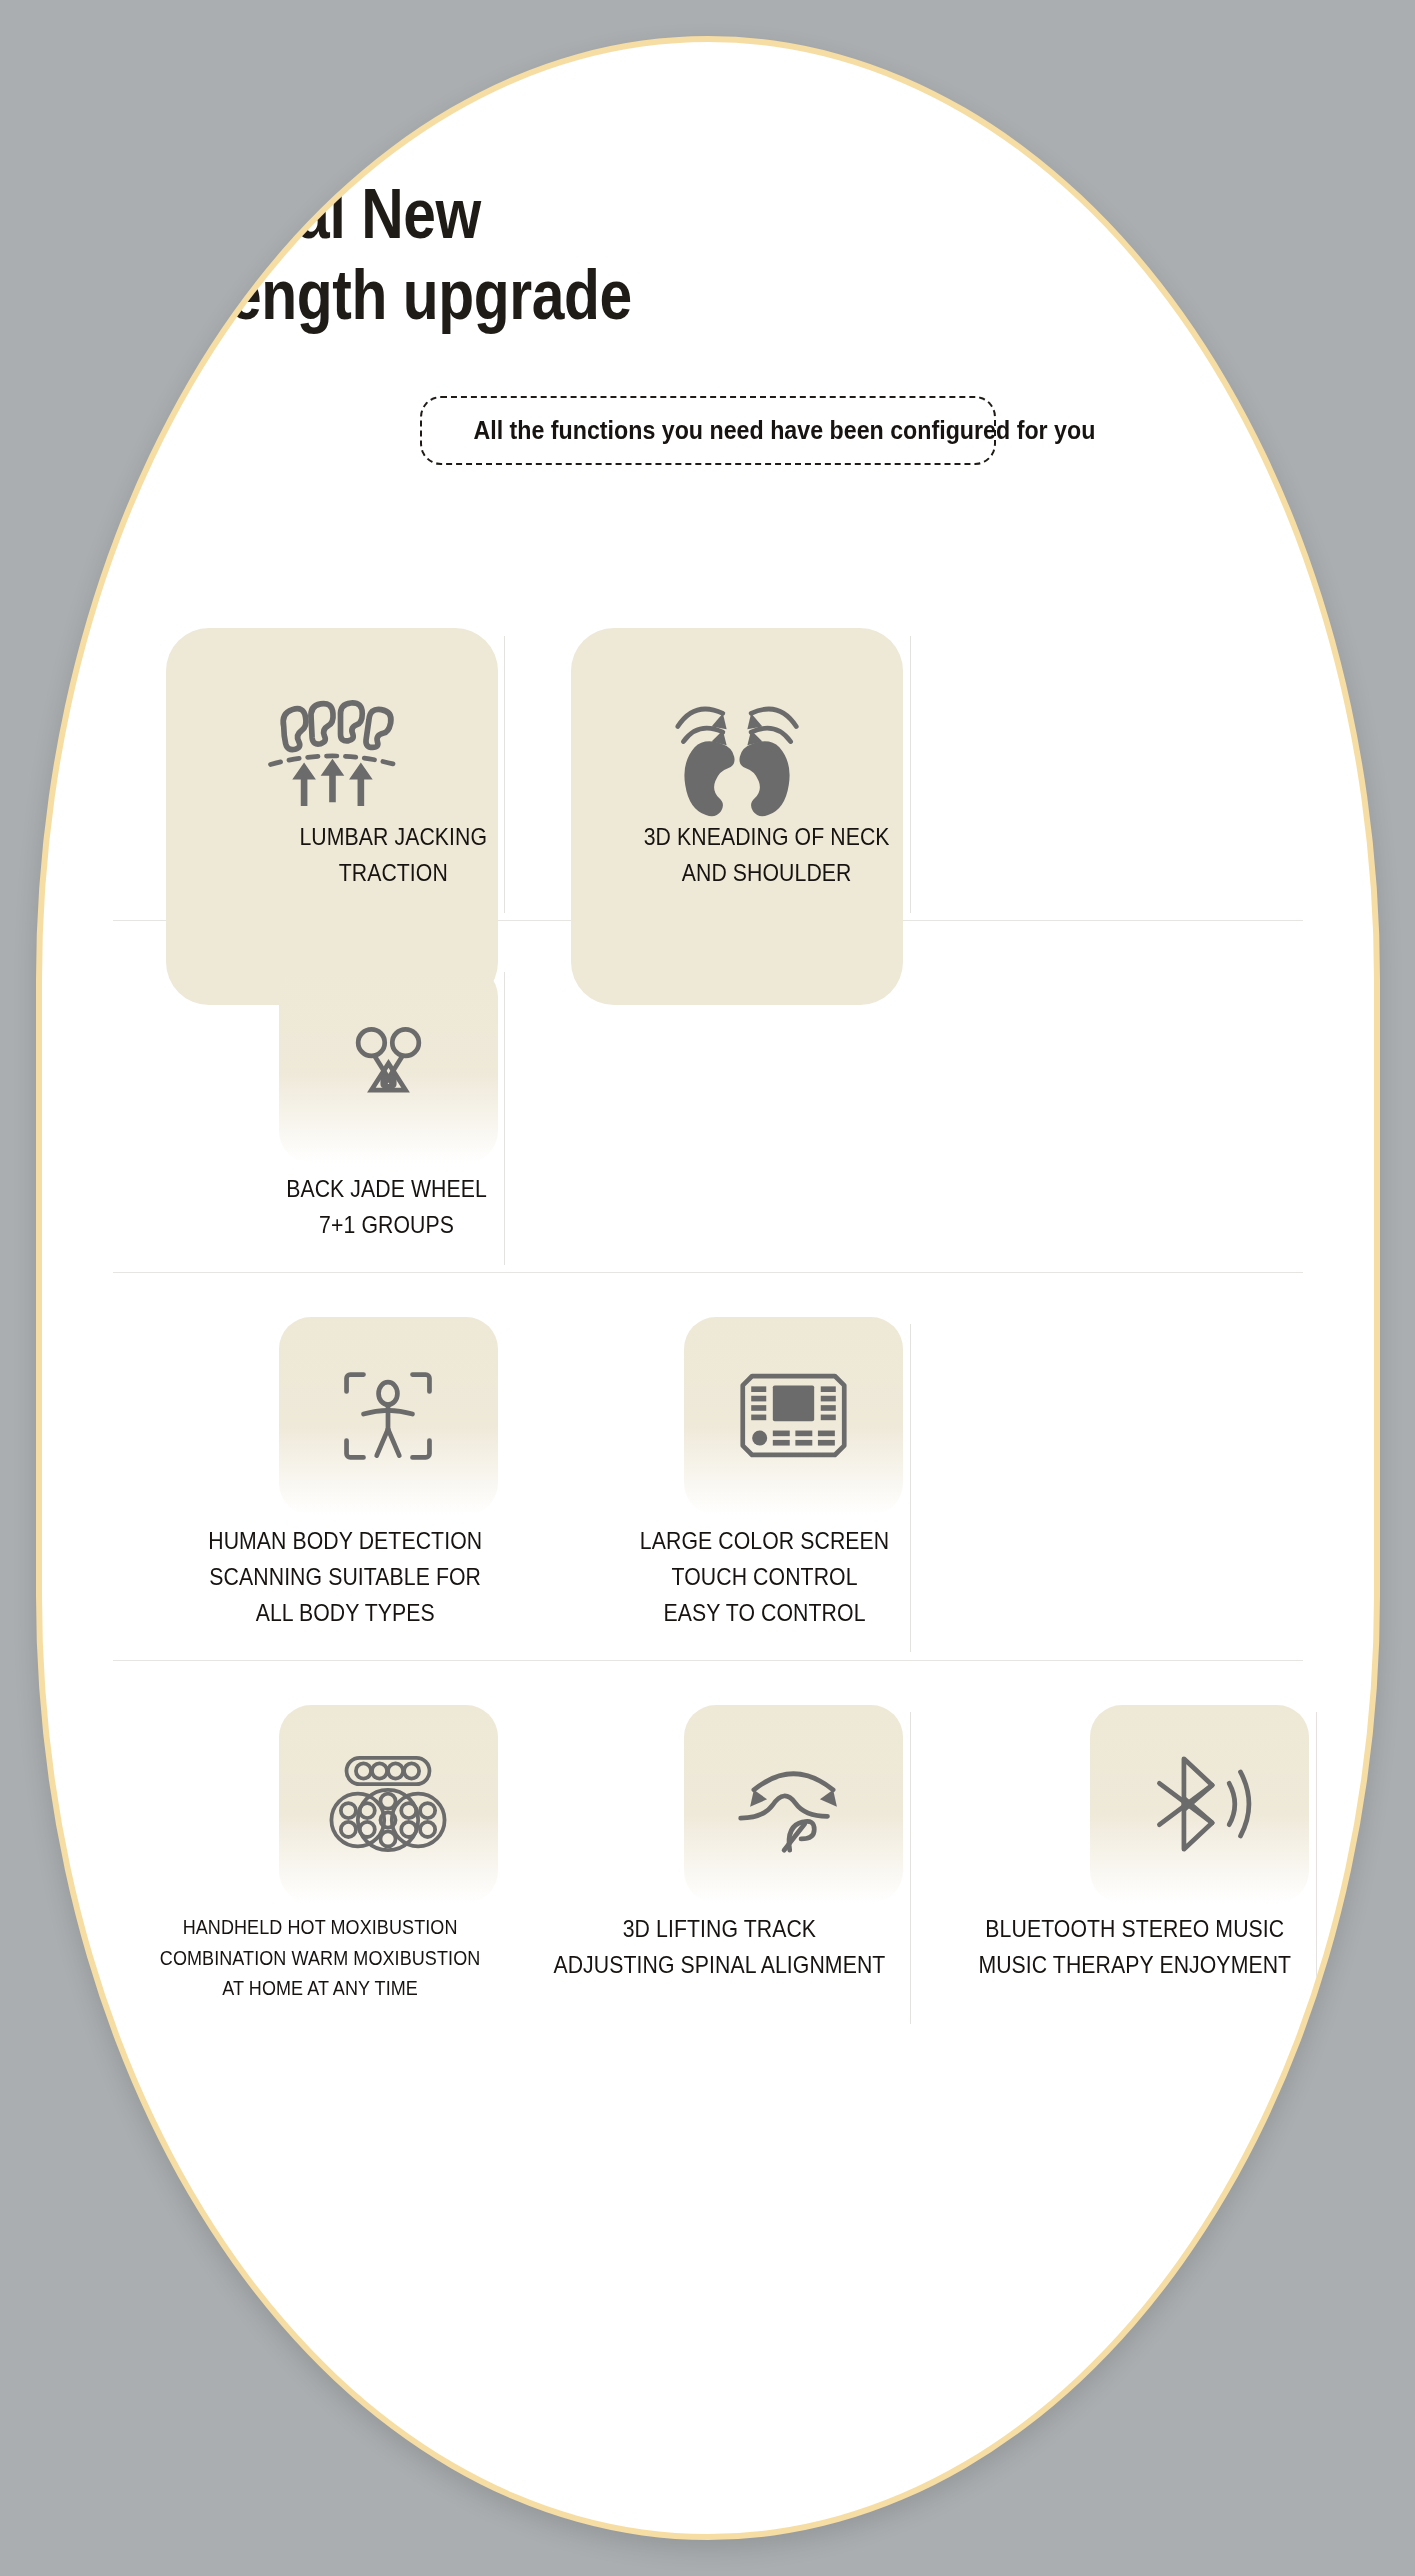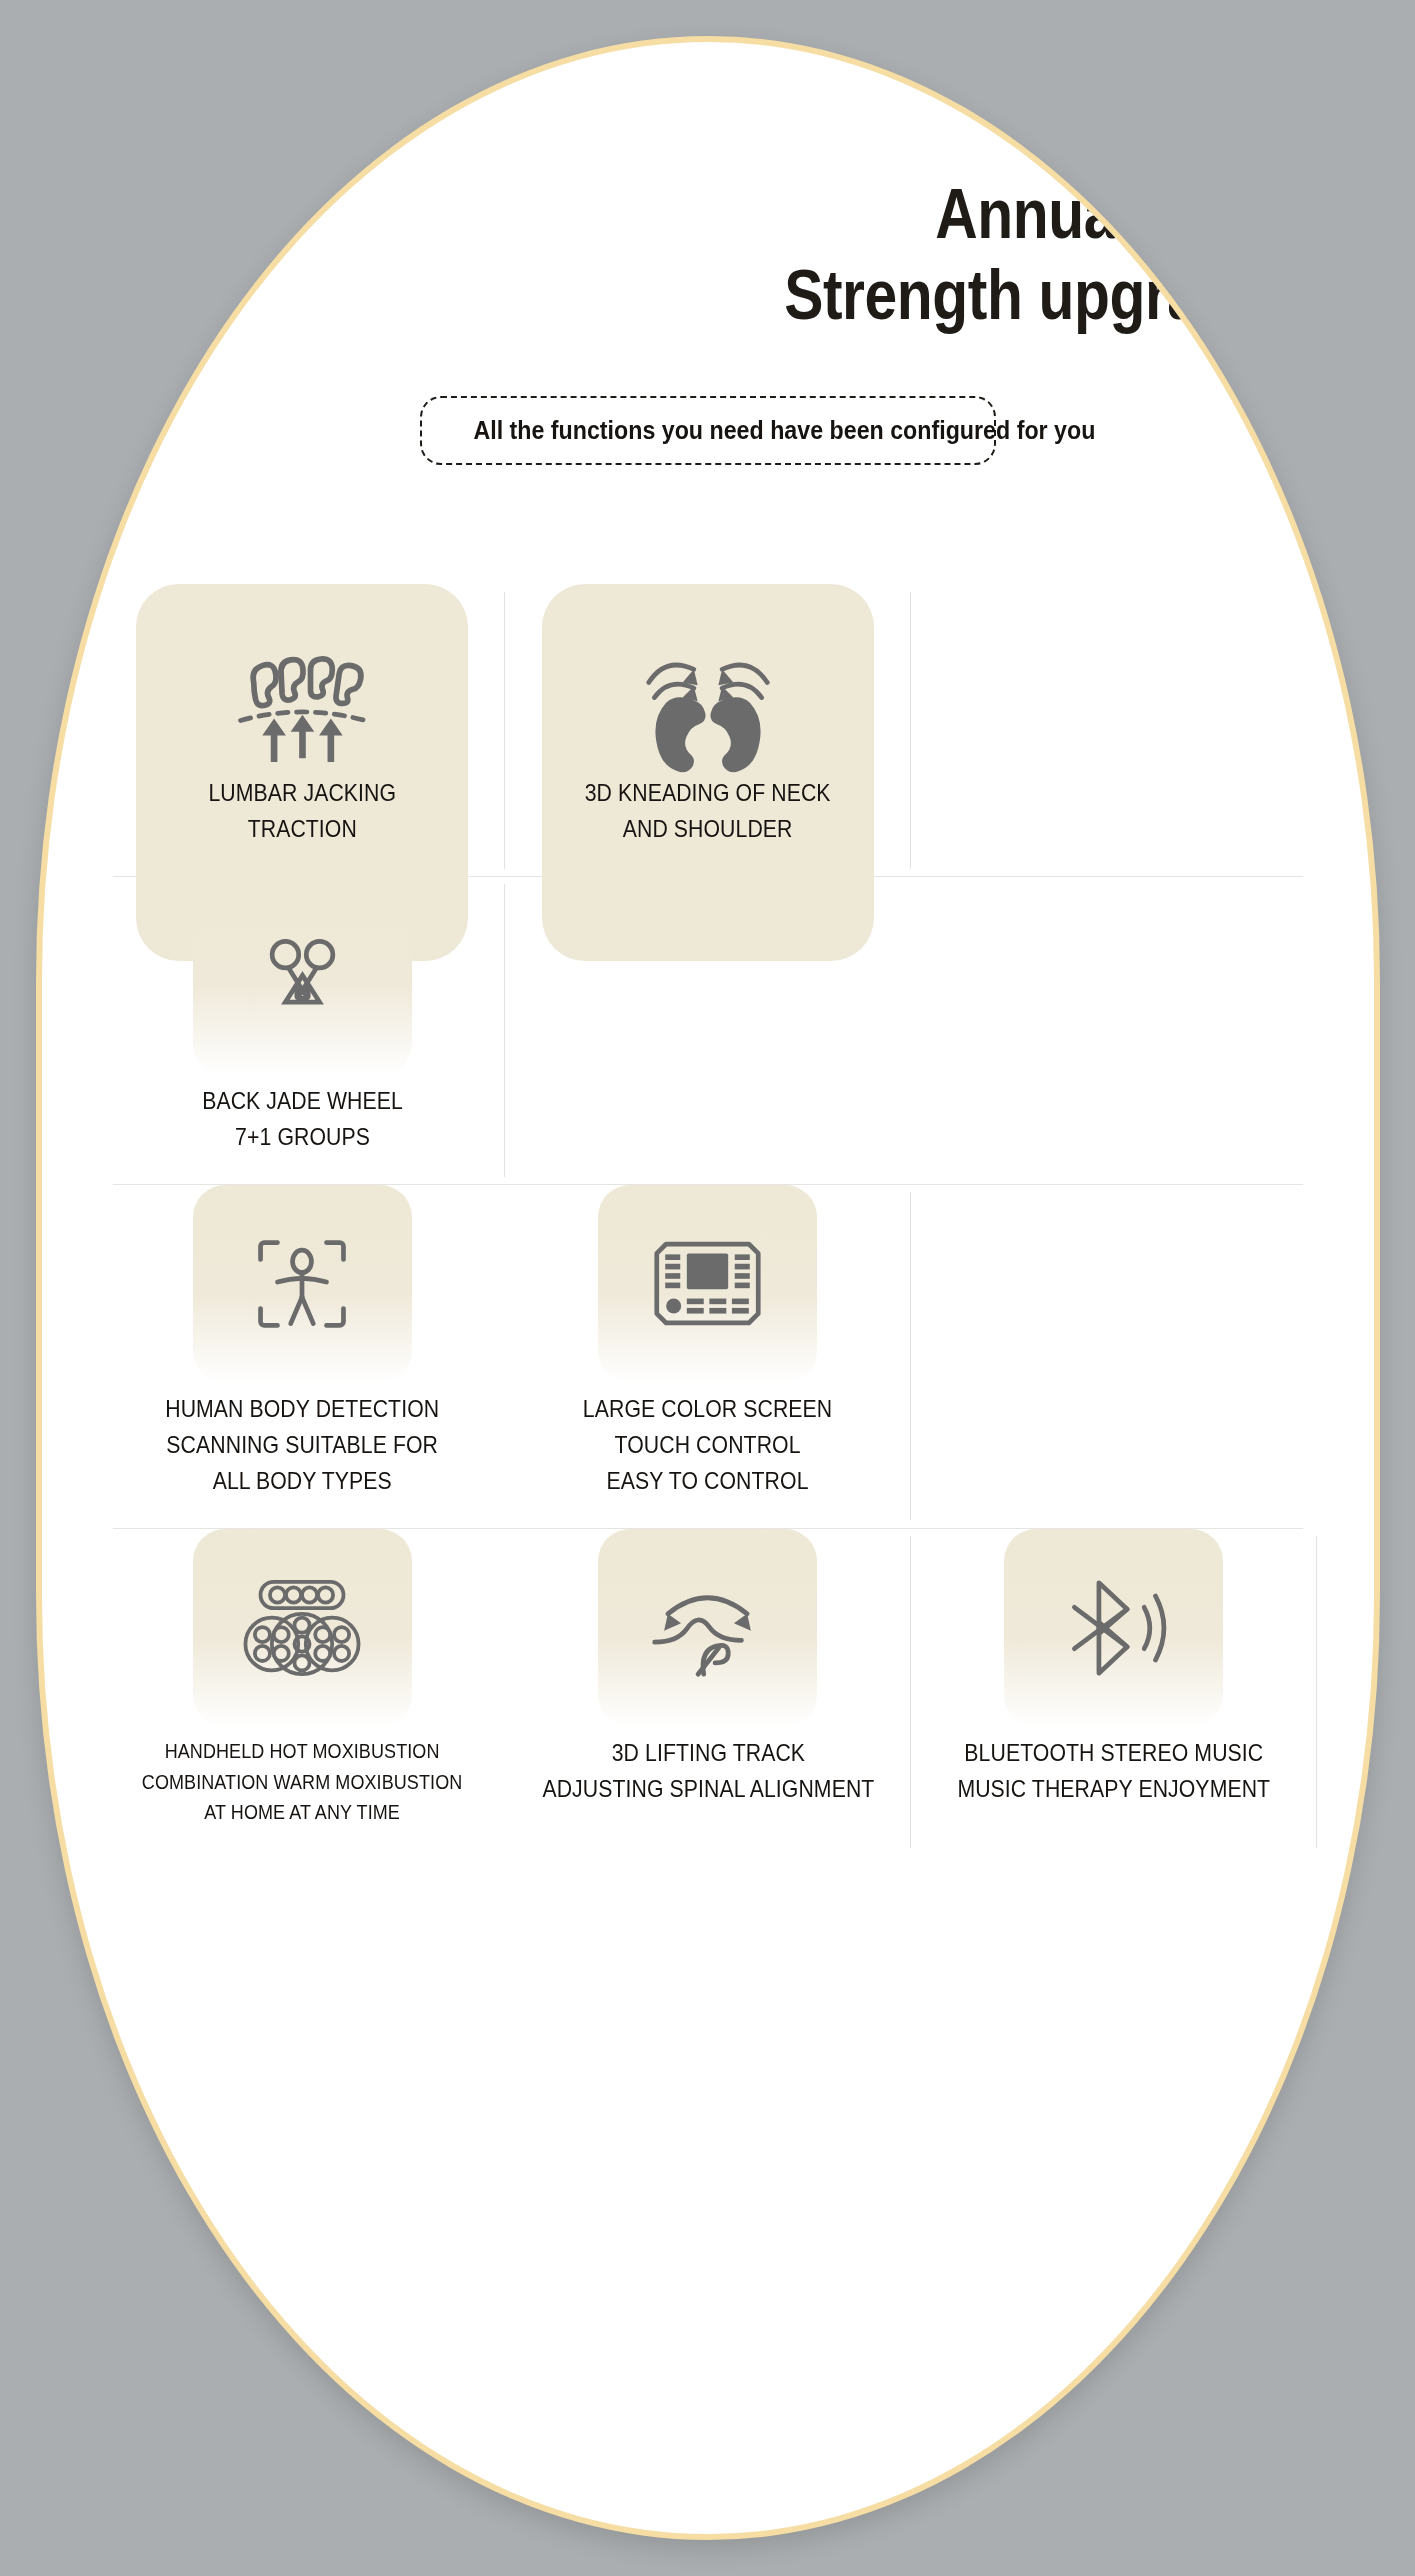--- a/index.html
+++ b/index.html
@@ -16,21 +16,21 @@
     left:36px; top:36px;
     width:1344px; height:2504px;
     background:#ffffff;
     border:6.6px solid #f6dda4;
     border-radius:672px / 944px;
     box-sizing:border-box;
     box-shadow:0 9.4px 24.5px rgba(0,0,0,.13);
     overflow:hidden;
   }
   
-  #header{ text-align:right; padding-top:132px; }
+  #header{ text-align:left; padding-top:132px; }
   #page-title{
     color:#1f1b17;
     font-size:70px;
     font-weight:700;
     line-height:1.16;
     letter-spacing:-0.5px;
     transform:scaleX(.84);
     transform-origin:center;
     white-space:pre-line;
   }
@@ -54,23 +54,24 @@
   #feature-grid{
     margin:119px auto 0;
     width:1217px;
     display:grid;
     grid-template-columns:repeat(3,1fr);
   }
   .feature-cell{
     position:relative;
     display:flex;
     flex-direction:column;
-    align-items:center;
+    align-items:flex-end;
     padding:0 7.5px 28px;
     box-sizing:border-box;
+    margin-top:44px;
   }
   .feature-cell::after{
     content:"";
     position:absolute;
     right:0; top:7.5px; bottom:7.5px;
     width:0.9px;
     background:#e4e2de;
   }
   .feature-cell:nth-child(3n)::after{display:none;}
 

